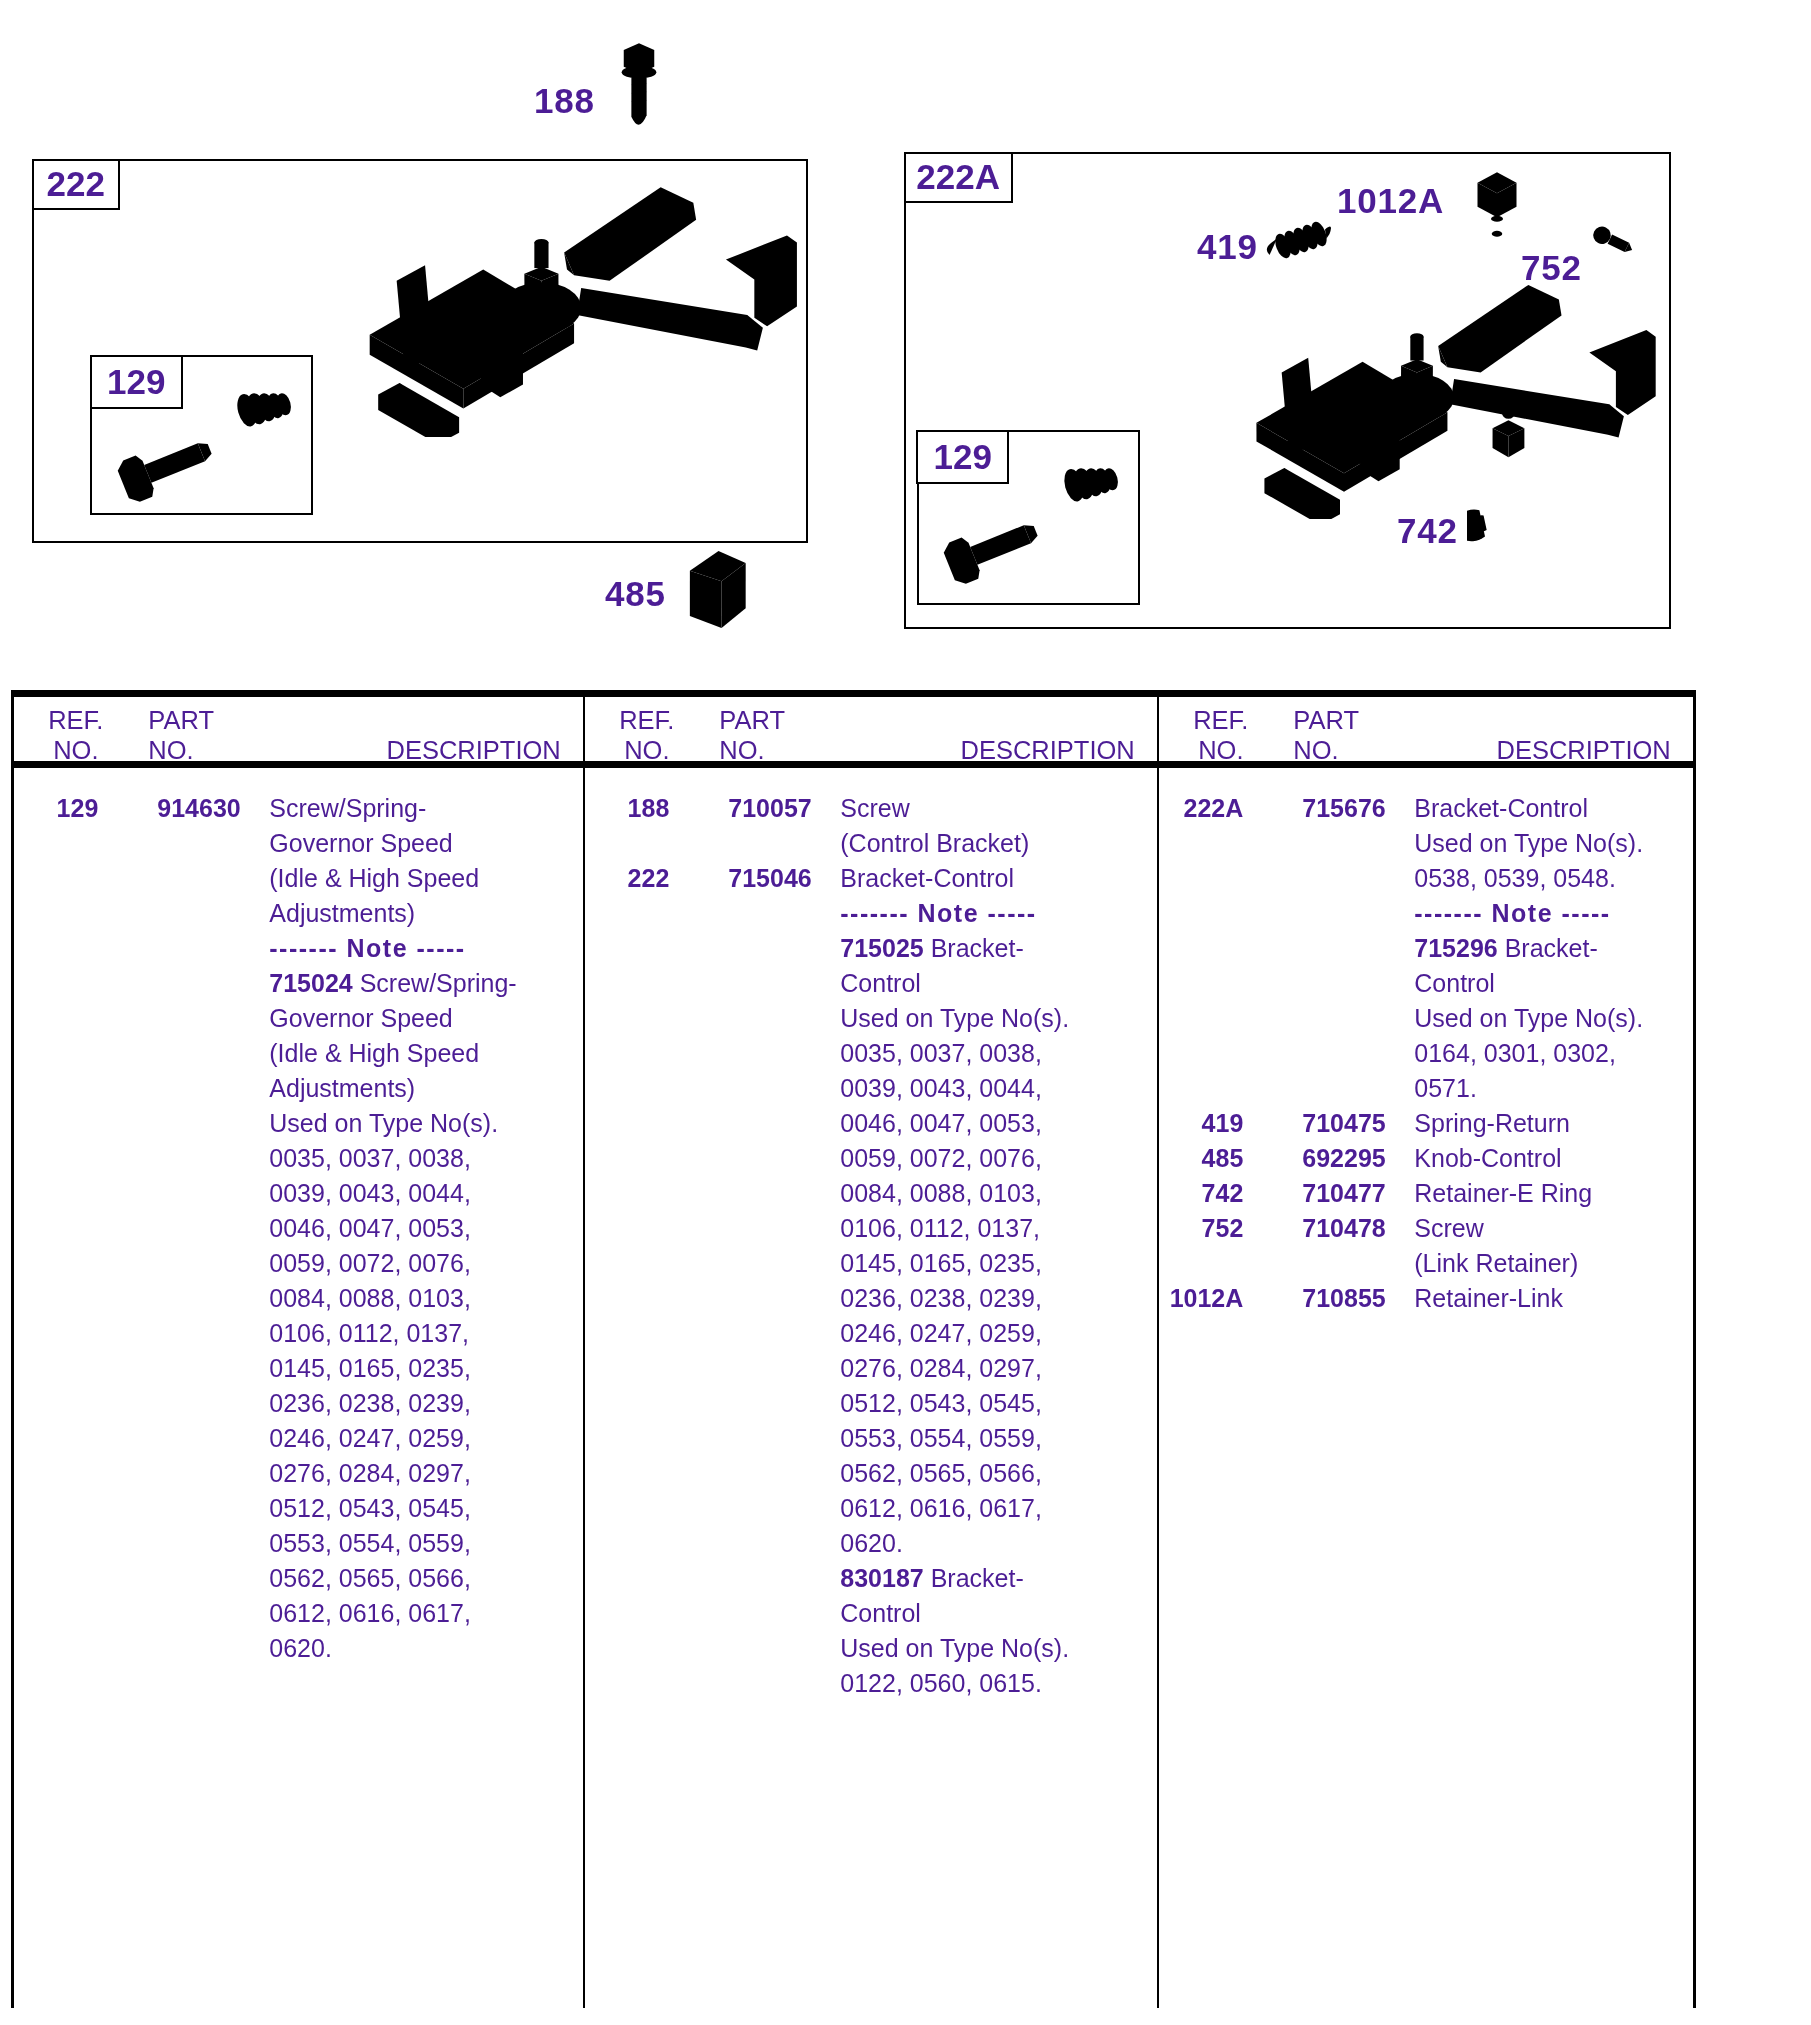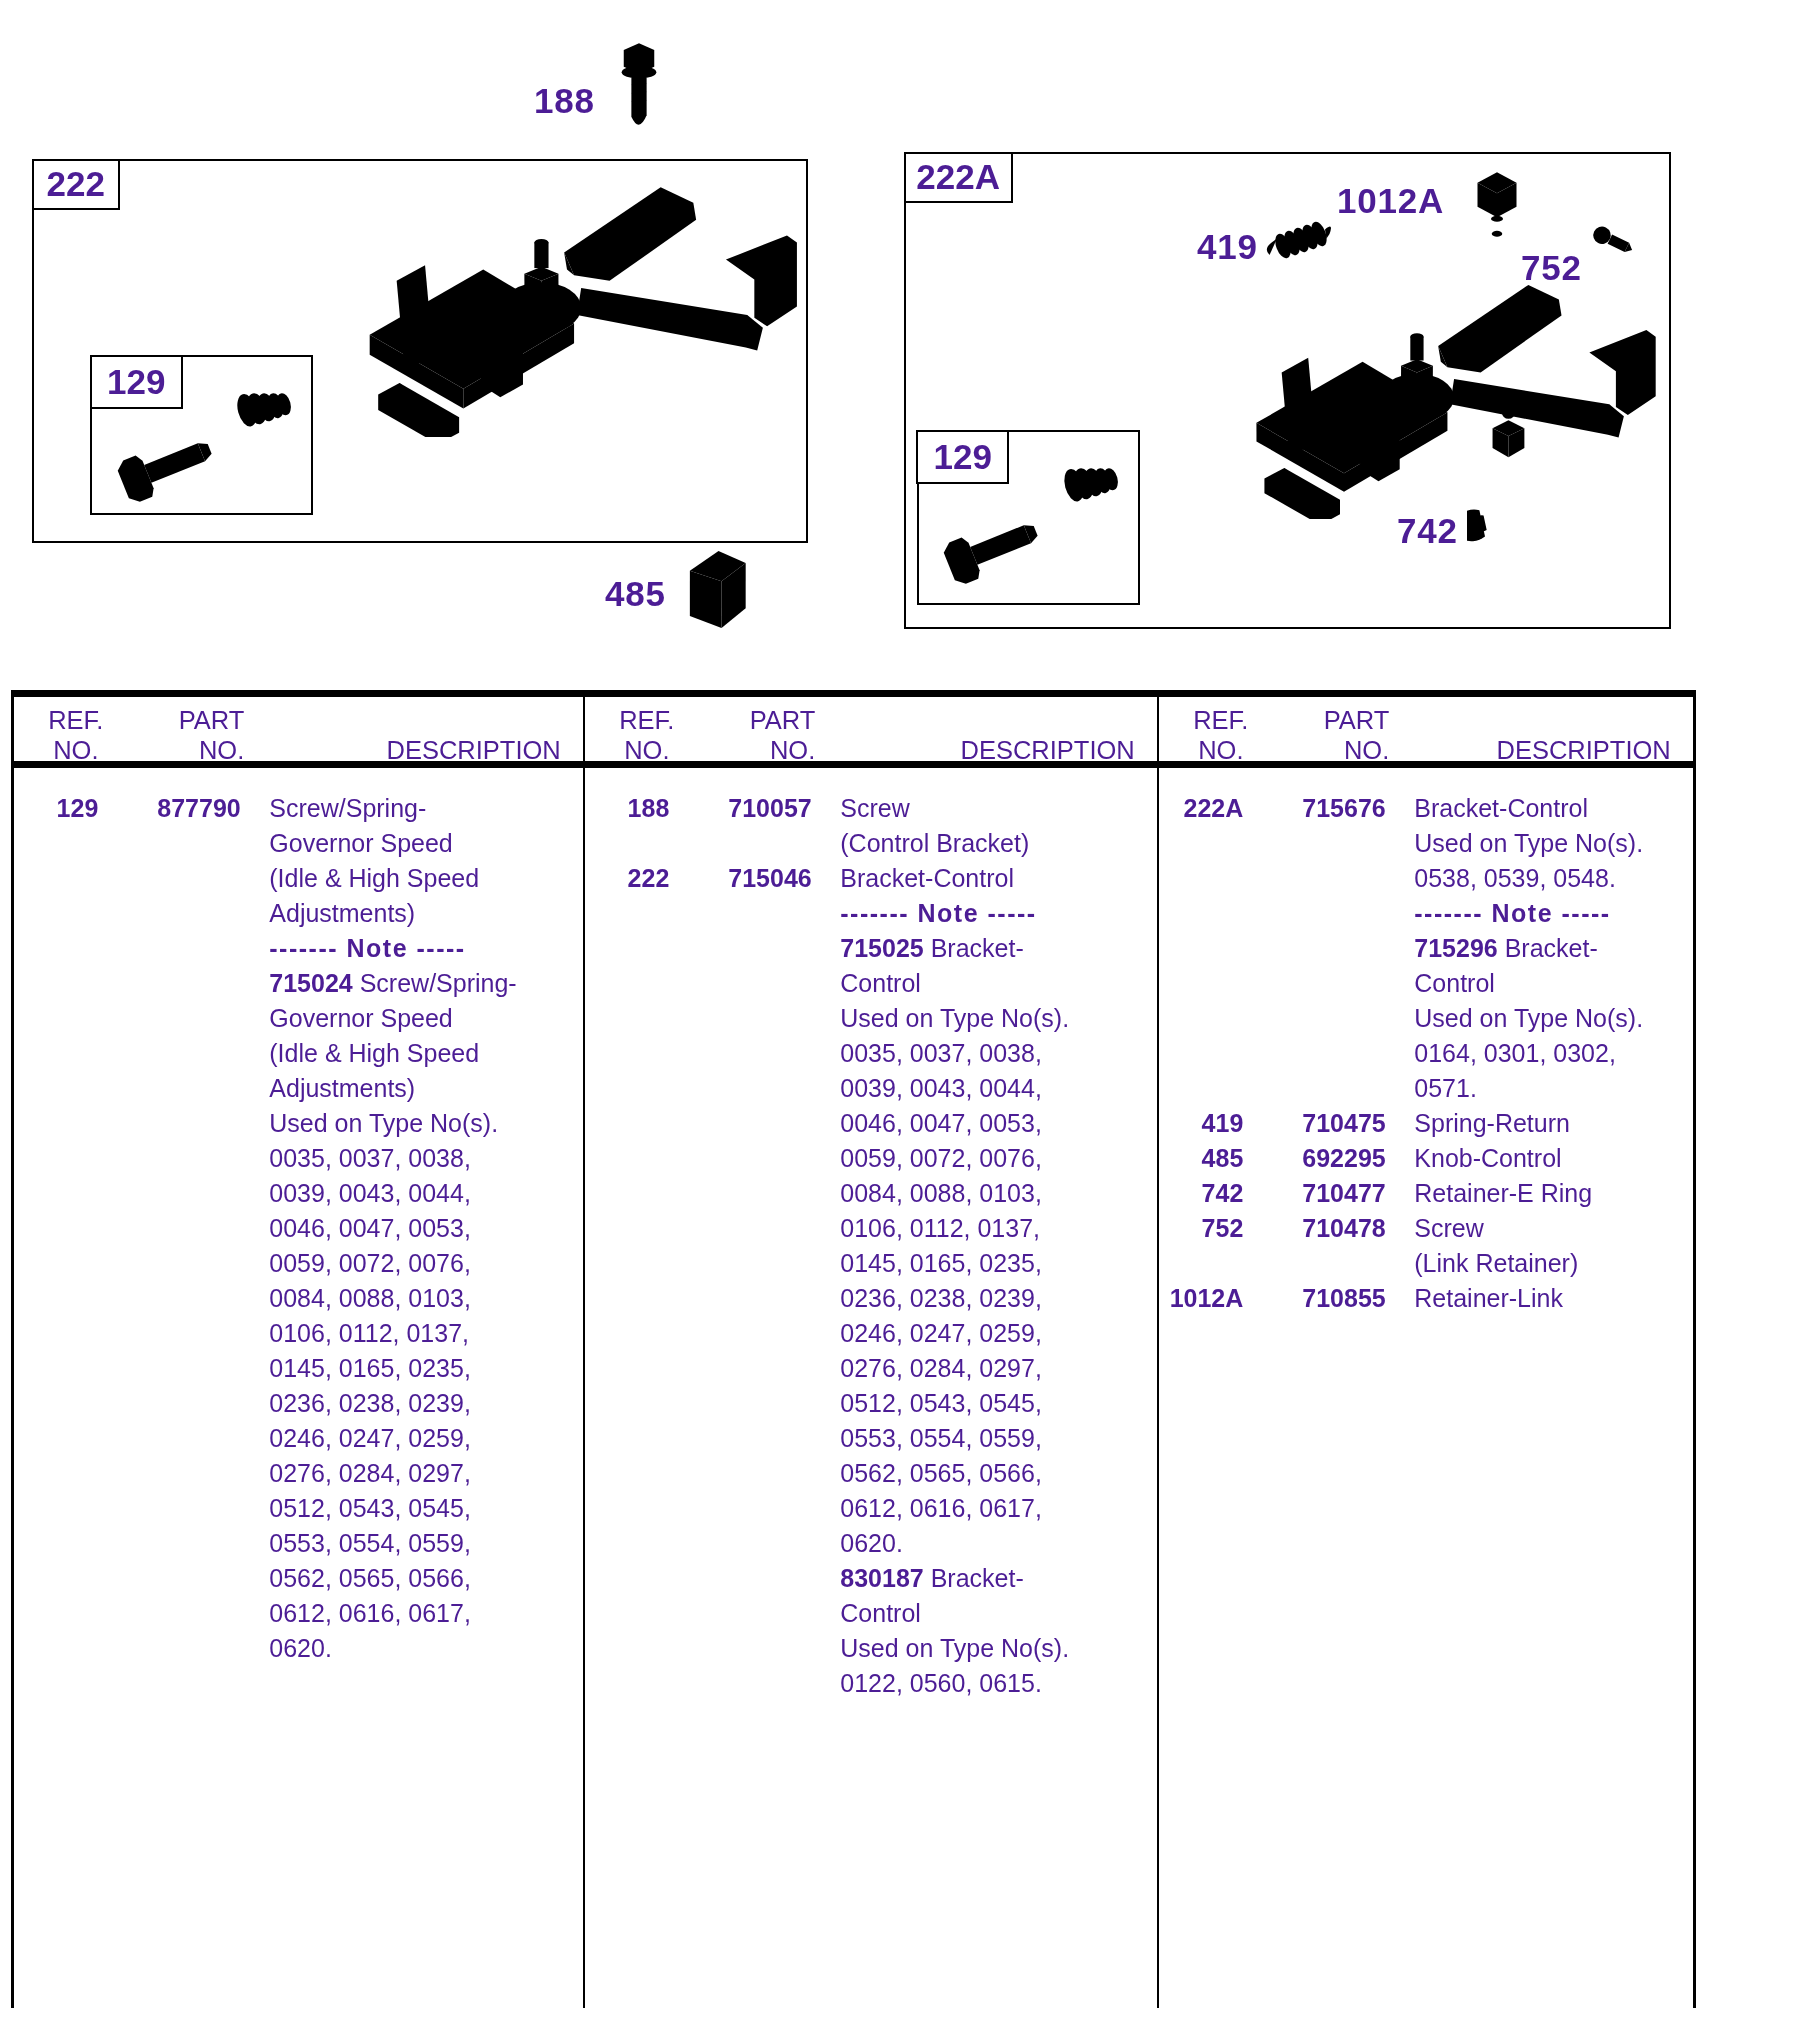--- a/index.html
+++ b/index.html
@@ -14,21 +14,21 @@
   
   .ptable{position:absolute;left:11.3px;top:690px;width:1685px;height:1318px;box-sizing:border-box;
           border-left:3px solid #000;border-right:3px solid #000;border-top:7.5px solid #000;overflow:hidden;}
   .thead{display:grid;grid-template-columns:569px 574px 1fr;height:71px;box-sizing:border-box;
          border-bottom:7.5px solid #000;}
   .tbody{display:grid;grid-template-columns:569px 574px 1fr;height:calc(100% - 71px);}
   .hcol,.tcol{position:relative;box-sizing:border-box;}
   .hcol + .hcol,.tcol + .tcol{border-left:2.3px solid #000;}
   .hcol{font-size:25.5px;line-height:30px;}
   .h-ref{position:absolute;left:18px;top:7.5px;width:87px;text-align:center;}
-  .h-part{position:absolute;left:134px;top:7.5px;width:96px;text-align:right;}
+  .h-part{position:absolute;left:134px;top:7.5px;width:96px;text-align:left;}
   .h-desc{position:absolute;left:248px;right:22.5px;top:38px;text-align:right;}
   .tcol{padding-top:22.5px;font-size:25px;line-height:35px;}
   .entry{position:relative;}
   .entry .ref{position:absolute;left:0;top:0;width:84px;text-align:right;font-weight:bold;}
   .entry .part{position:absolute;left:143px;top:0;font-weight:bold;}
   .entry .desc{margin-left:255px;padding-right:28px;}
   .dline{min-height:35px;}
   .dline.note{font-weight:bold;letter-spacing:1.5px;}
   
   .inset-spring{position:absolute;left:140px;top:25.5px;width:69px;height:50px;}
@@ -276,21 +276,21 @@
           </div>
           <div class="h-desc">
             <div>DESCRIPTION</div>
           </div>
         </div>
     </div>
     <div class="tbody">
       <div class="tcol">
           <div class="entry">
             <div class="ref">129</div>
-            <div class="part">877790</div>
+            <div class="part">914630</div>
             <div class="desc">
               <div class="dline">Screw/Spring-</div>
               <div class="dline">Governor Speed</div>
               <div class="dline">(Idle &amp; High Speed</div>
               <div class="dline">Adjustments)</div>
               <div class="dline note">------- Note -----</div>
               <div class="dline"><b>715024</b> Screw/Spring-</div>
               <div class="dline">Governor Speed</div>
               <div class="dline">(Idle &amp; High Speed</div>
               <div class="dline">Adjustments)</div>

